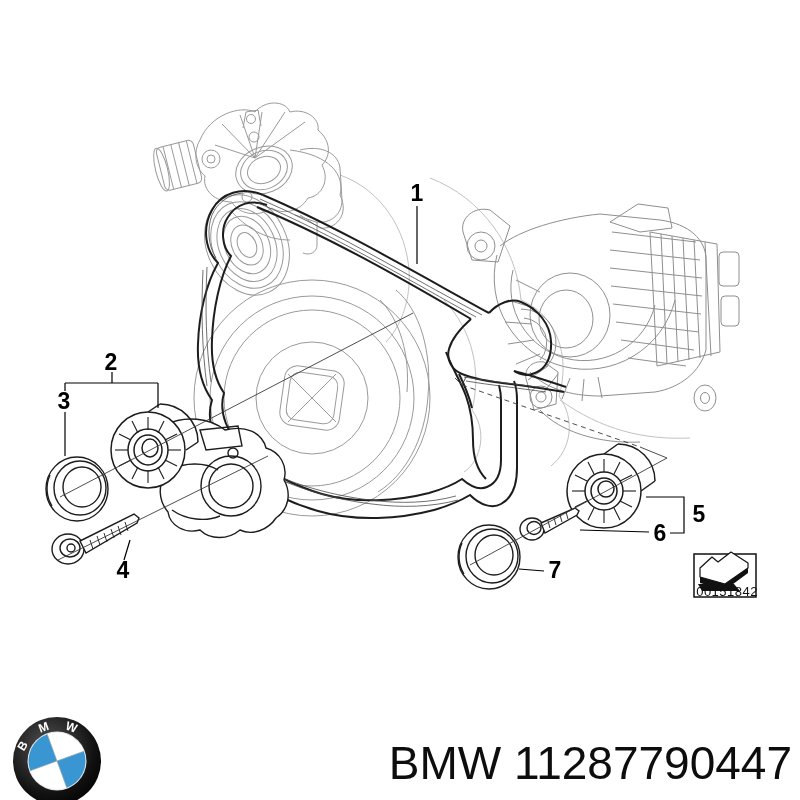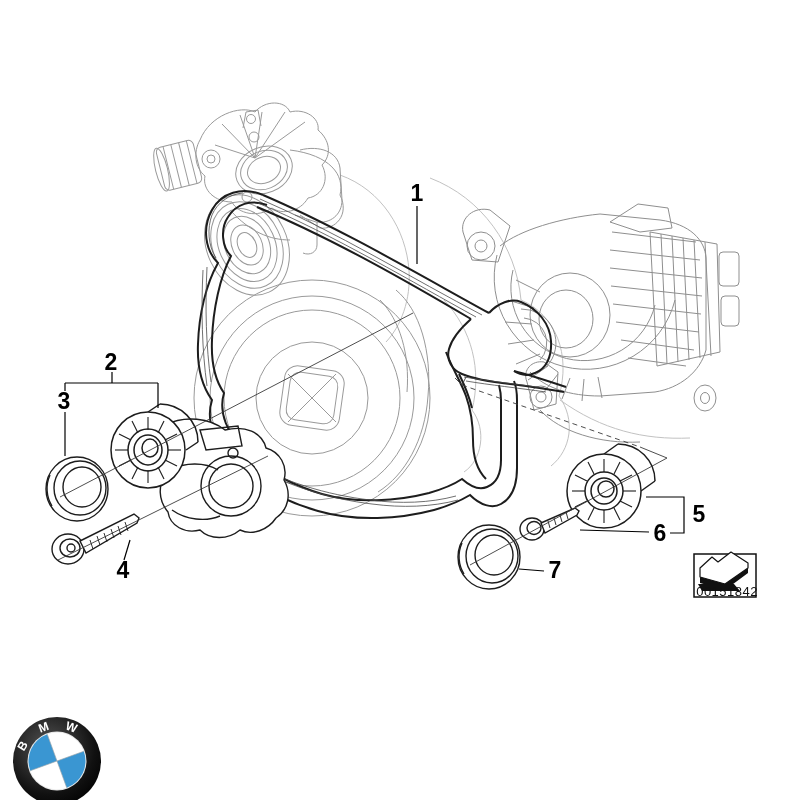--- a/index.html
+++ b/index.html
@@ -322,14 +322,15 @@
 <div class="callout" style="left:417px;top:193px;">1</div>
 <div class="callout" style="left:111px;top:362px;">2</div>
 <div class="callout" style="left:64px;top:401px;">3</div>
 <div class="callout" style="left:123px;top:570px;">4</div>
 <div class="callout" style="left:699px;top:514px;">5</div>
 <div class="callout" style="left:660px;top:533px;">6</div>
 <div class="callout" style="left:555px;top:570px;">7</div>
 
 <div id="stamp-code">00151842</div>
 
+<div id="footer-text">BMW 11287790447</div>
 
 </div>
 
 </body></html>

